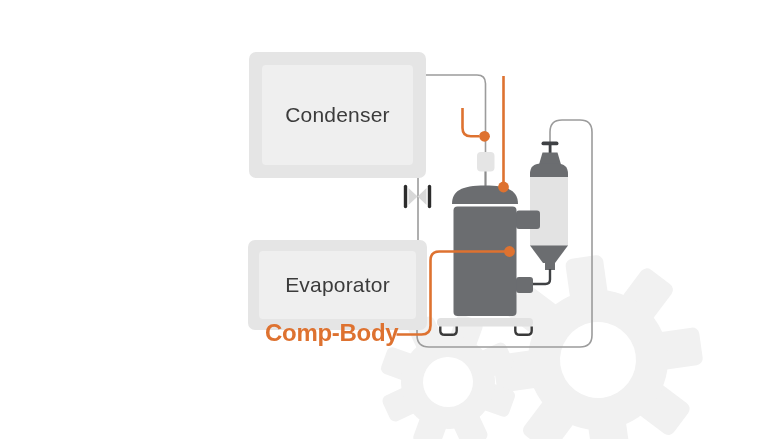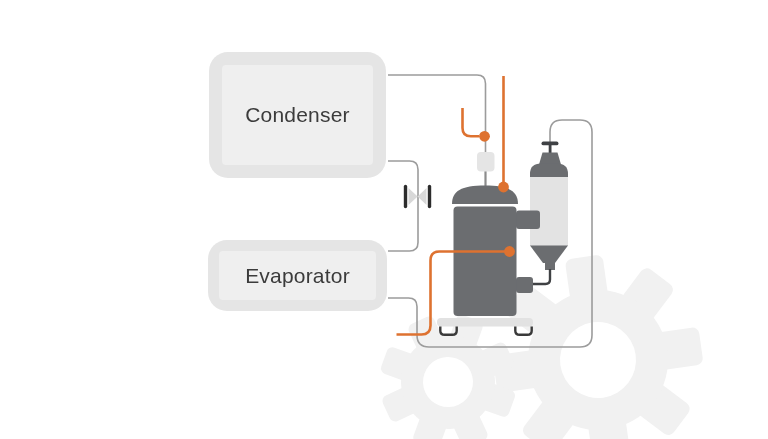--- a/index.html
+++ b/index.html
@@ -19,36 +19,36 @@
   }
   .stage svg{position:absolute;left:0;top:0;}
   .gear{fill:var(--gear-gray);}
   .pipe{fill:none;stroke:var(--pipe-gray);stroke-width:1.6;}
   .pipe-dark{fill:none;stroke:var(--pipe-dark);stroke-width:2.4;}
   .c-dark{fill:var(--component-dark-gray);}
   .c-light{fill:#e3e3e3;}
   .orange-line{fill:none;stroke:var(--accent-orange);stroke-width:2.6;}
   .orange-dot{fill:var(--accent-orange);}
   .foot{fill:none;stroke:#3a3a3a;stroke-width:2.4;}
-  .hx-box{position:absolute;background:var(--panel-outer-gray);border-radius:19px;}
+  .hx-box{position:absolute;background:var(--panel-outer-gray);border-radius:7px;margin-left:40px;}
   .hx-inner{position:absolute;inset:13px;background:var(--panel-inner-gray);border-radius:4px;}
   .hx-inner.thin{inset:11px;}
   .hx-label{
     position:absolute;inset:0;display:flex;align-items:center;justify-content:center;
     font-size:21px;color:var(--label-dark);letter-spacing:.2px;
   }
   .callout-label{
     position:absolute;font-size:24px;font-weight:bold;color:var(--accent-orange);
     letter-spacing:-0.3px;white-space:nowrap;
   }
   .lbl-comp-top{left:440px;top:45px;}
   .lbl-d-pipe{left:412px;top:83px;}
   .lbl-comp-body{left:265px;top:319px;}
   .box-condenser{left:209px;top:52px;width:177px;height:126px;}
-  .box-evaporator{left:208px;top:240px;width:179px;height:71px;}
+  .box-evaporator{left:208px;top:240px;width:179px;height:90px;}
 </style>
 </head>
 <body>
 
 <div class="stage">
 
   <svg width="768" height="439" viewBox="0 0 768 439">
 
     <g class="gear" transform="rotate(-8 598 360)">
       <rect x="579" y="256" width="38" height="46" rx="7"></rect>
@@ -120,14 +120,15 @@
 
   <div class="hx-box box-condenser">
     <div class="hx-inner"></div>
     <div class="hx-label">Condenser</div>
   </div>
   <div class="hx-box box-evaporator">
     <div class="hx-inner thin"></div>
     <div class="hx-label">Evaporator</div>
   </div>
 
+  <div class="callout-label lbl-comp-body">Comp-Body</div>
 
 </div>
 
 </body></html>

